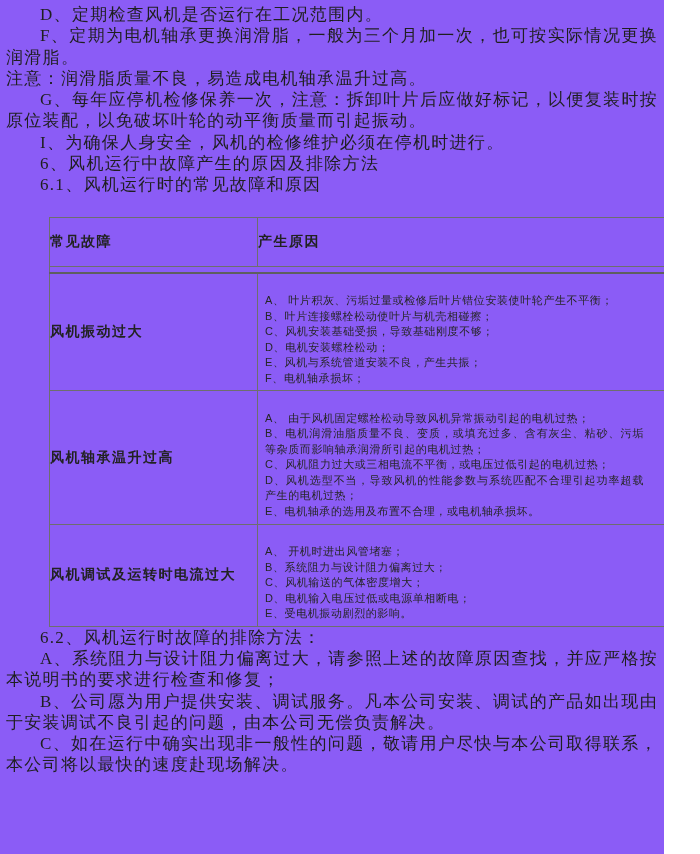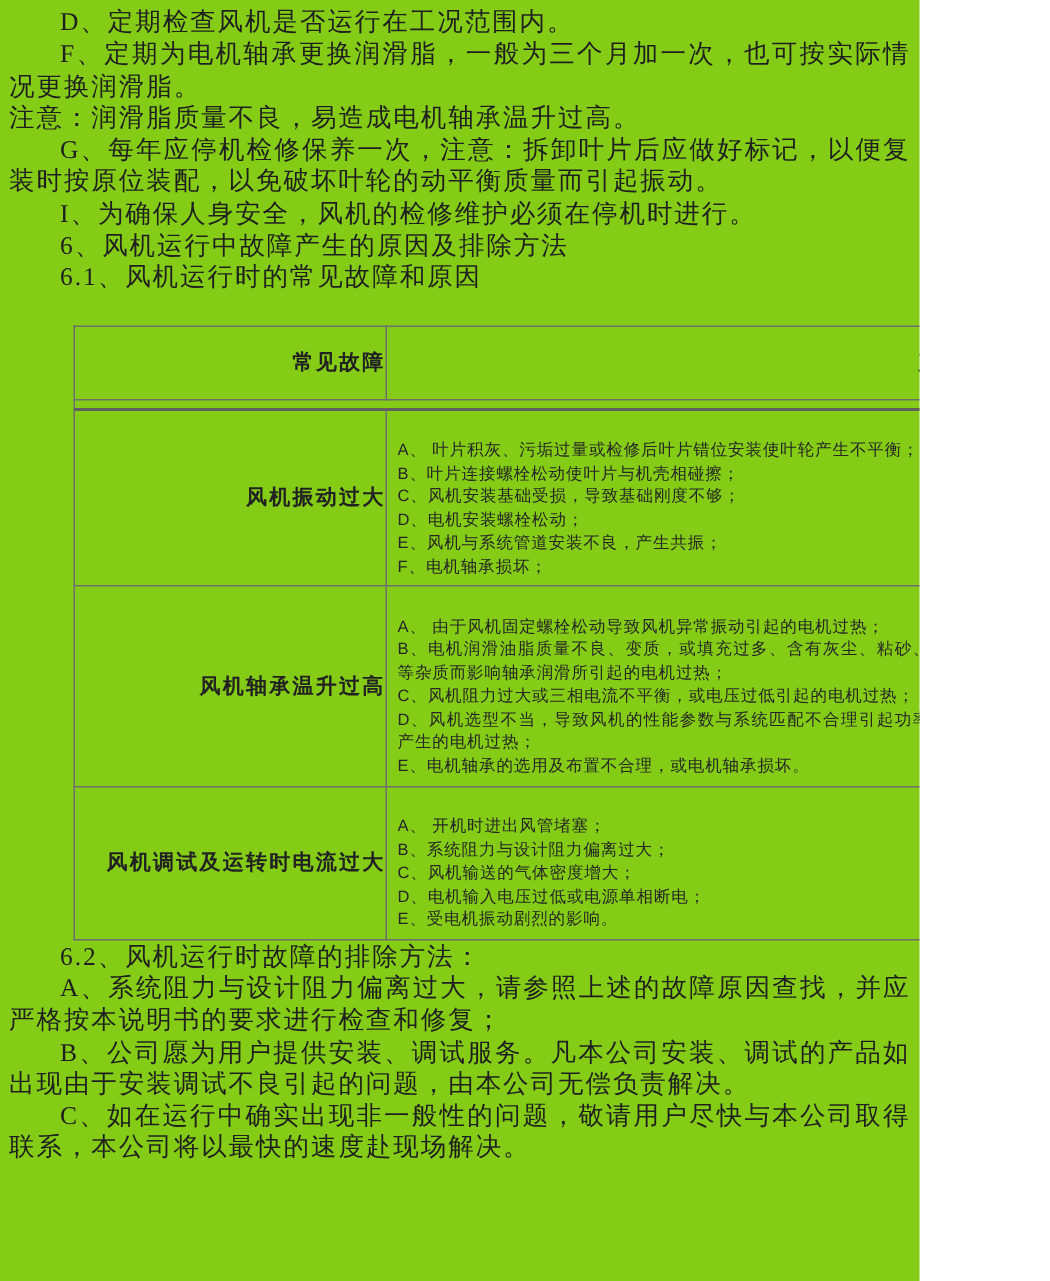--- a/index.html
+++ b/index.html
@@ -1,19 +1,19 @@
 <!DOCTYPE html>
 <html><head>
 <meta charset="utf-8">
 <style>
   html,body{margin:0;padding:0;background:#fff;}
   .page{
     position:relative;
-    width:613px;height:854px;
-    background:#84cc16;
+    width:664px;height:854px;
+    background:#8b5cf6;
     color:#1f1f1f;
     font-family:"Liberation Serif","DejaVu Serif",serif;
     overflow:hidden;
     box-sizing:border-box;
     padding:4px 6px 0 6px;
   }
   .para{
     margin:0;
     font-size:17px;
     line-height:21.3px;
@@ -36,32 +36,32 @@
     border:1px solid #6e6e6e;
     padding:0;
     vertical-align:middle;
     box-sizing:border-box;
   }
   tr.head-row{ height:49px; }
   tr.head-row th{
     font-size:14px;
     font-weight:bold;
     letter-spacing:1.5px;
-    text-align:right;
+    text-align:left;
     color:#222;
   }
   tr.spacer-row{ height:7px; }
   tr.spacer-row td{
     border-bottom:2px solid #5f5f5f;
   }
   tr.body-row td.fault{
     font-size:14px;
     font-weight:bold;
     letter-spacing:1.5px;
-    text-align:right;
+    text-align:left;
     color:#222;
   }
   tr.body-row td.causes{
     padding:19px 30px 4px 7px;
   }
   .cause{
     font-size:11px;
     line-height:15.5px;
     letter-spacing:0.6px;
     color:#262626;

